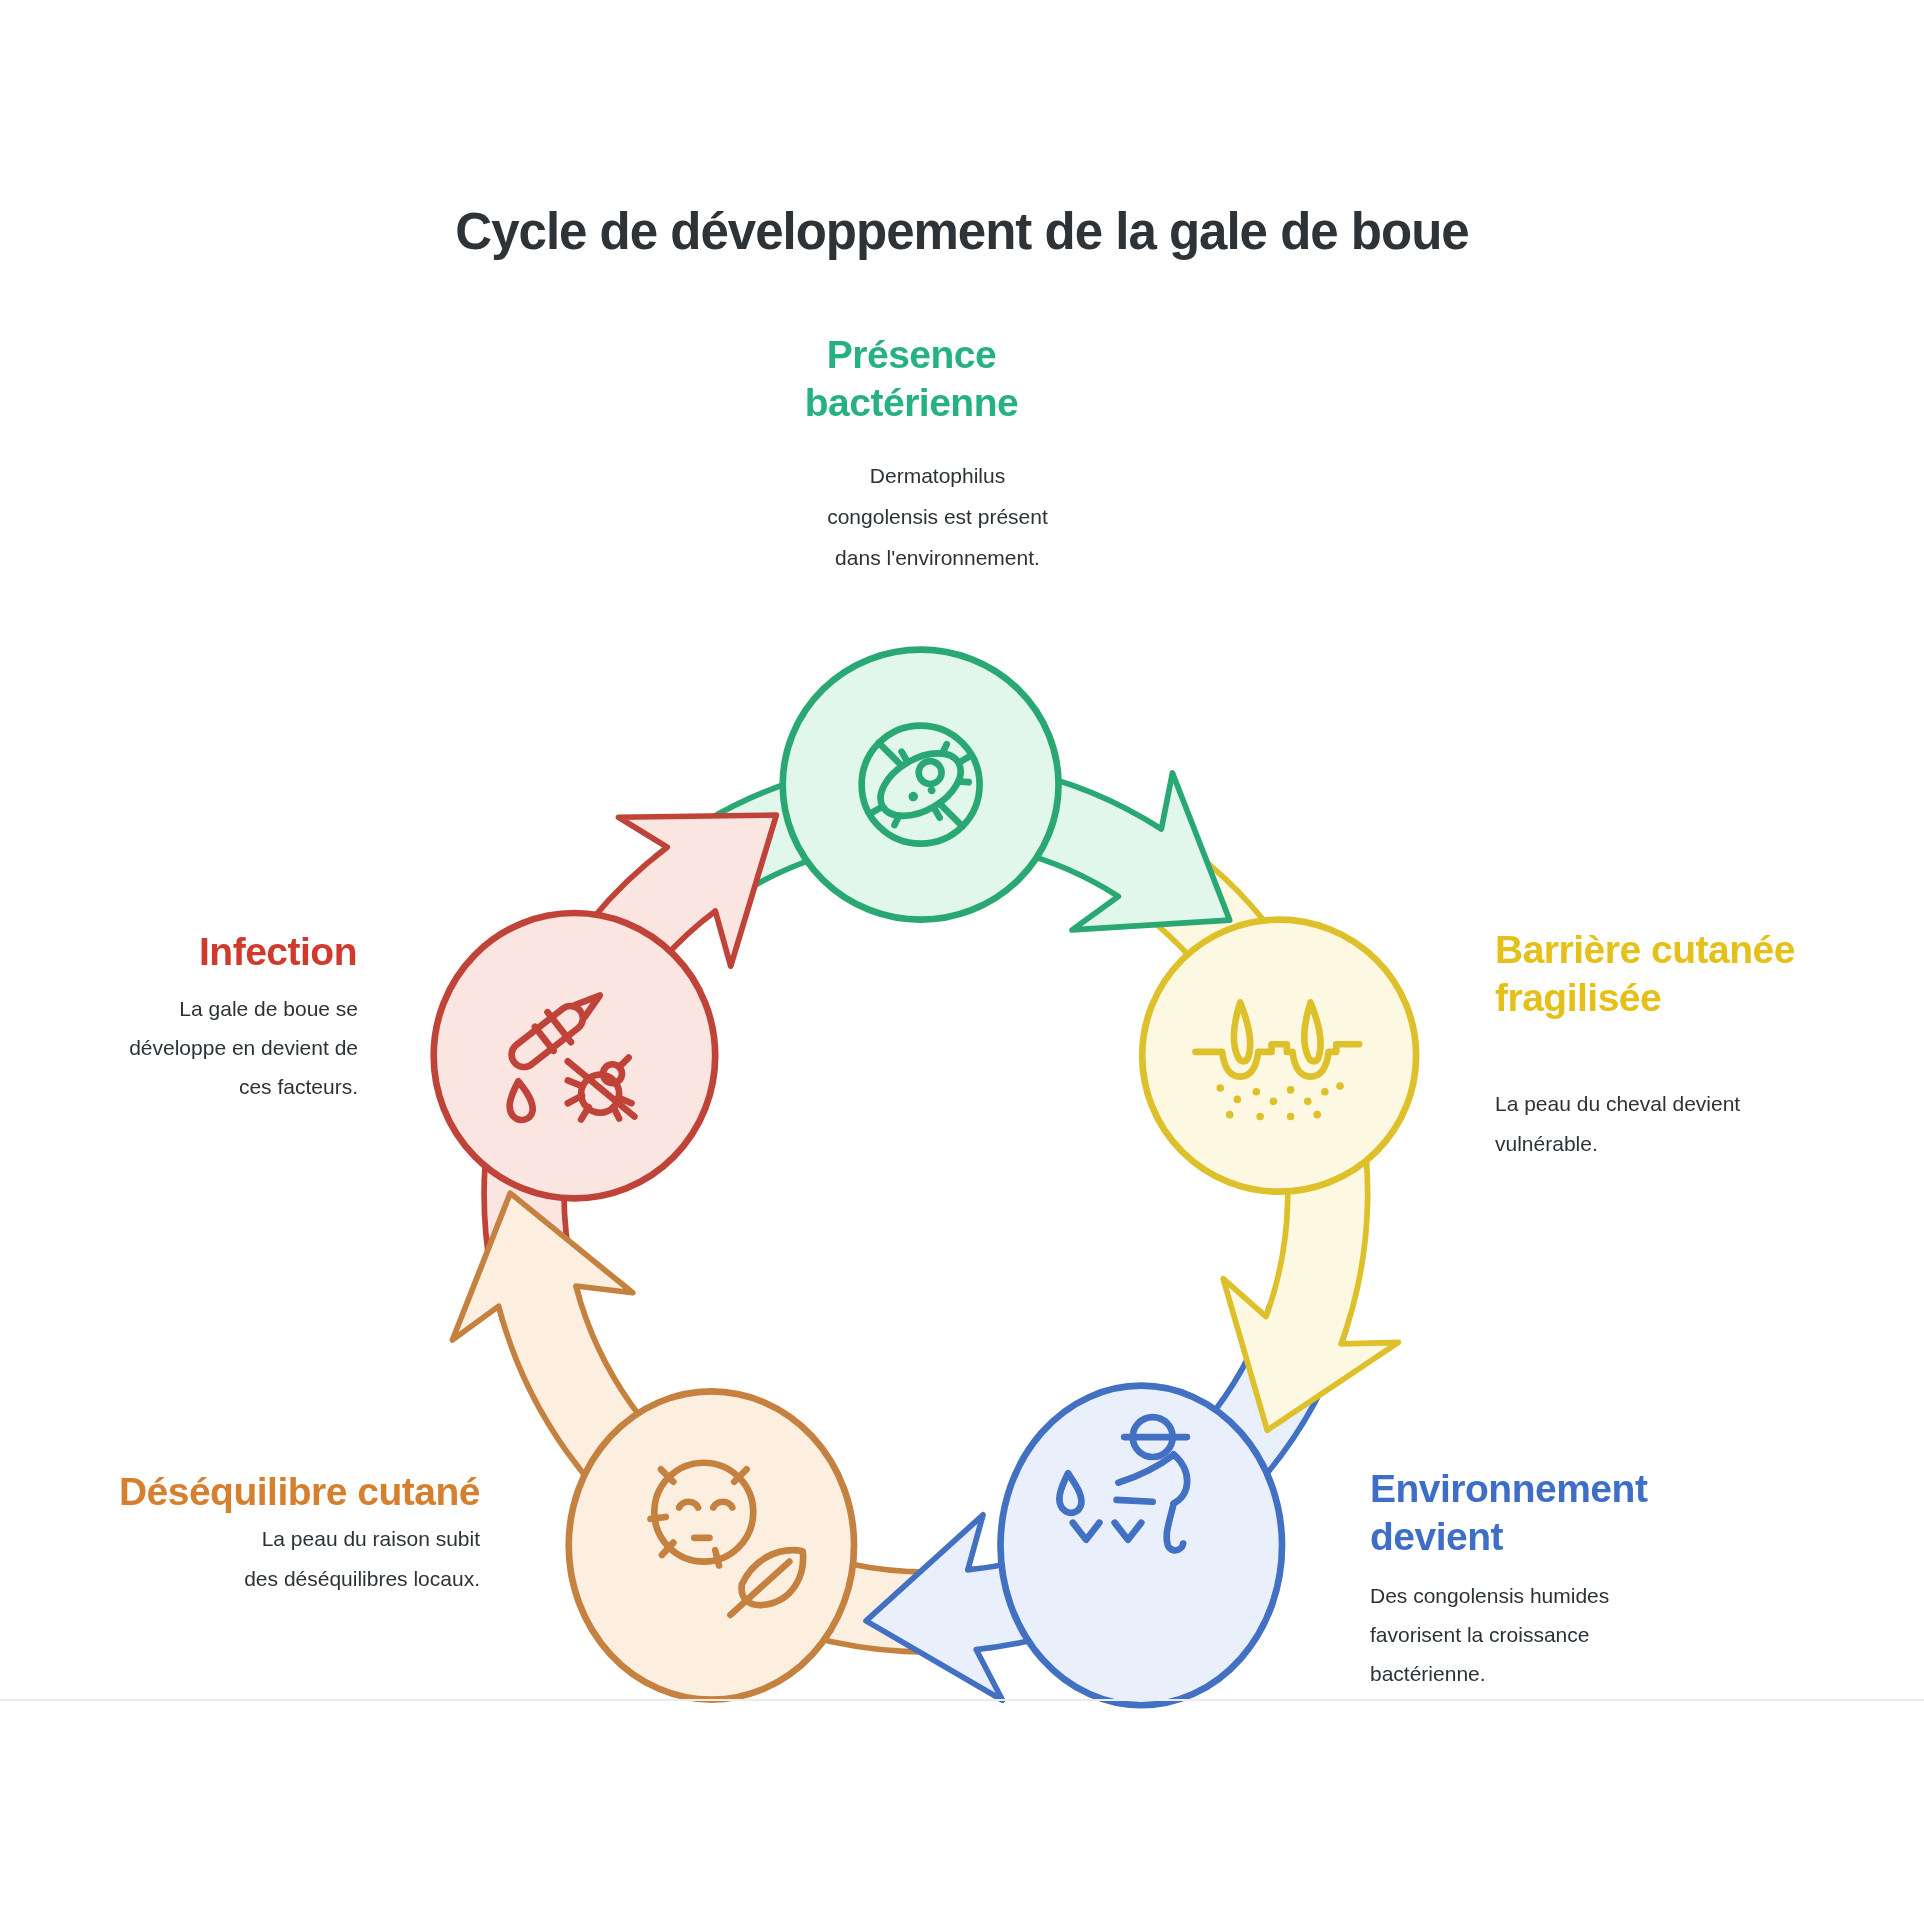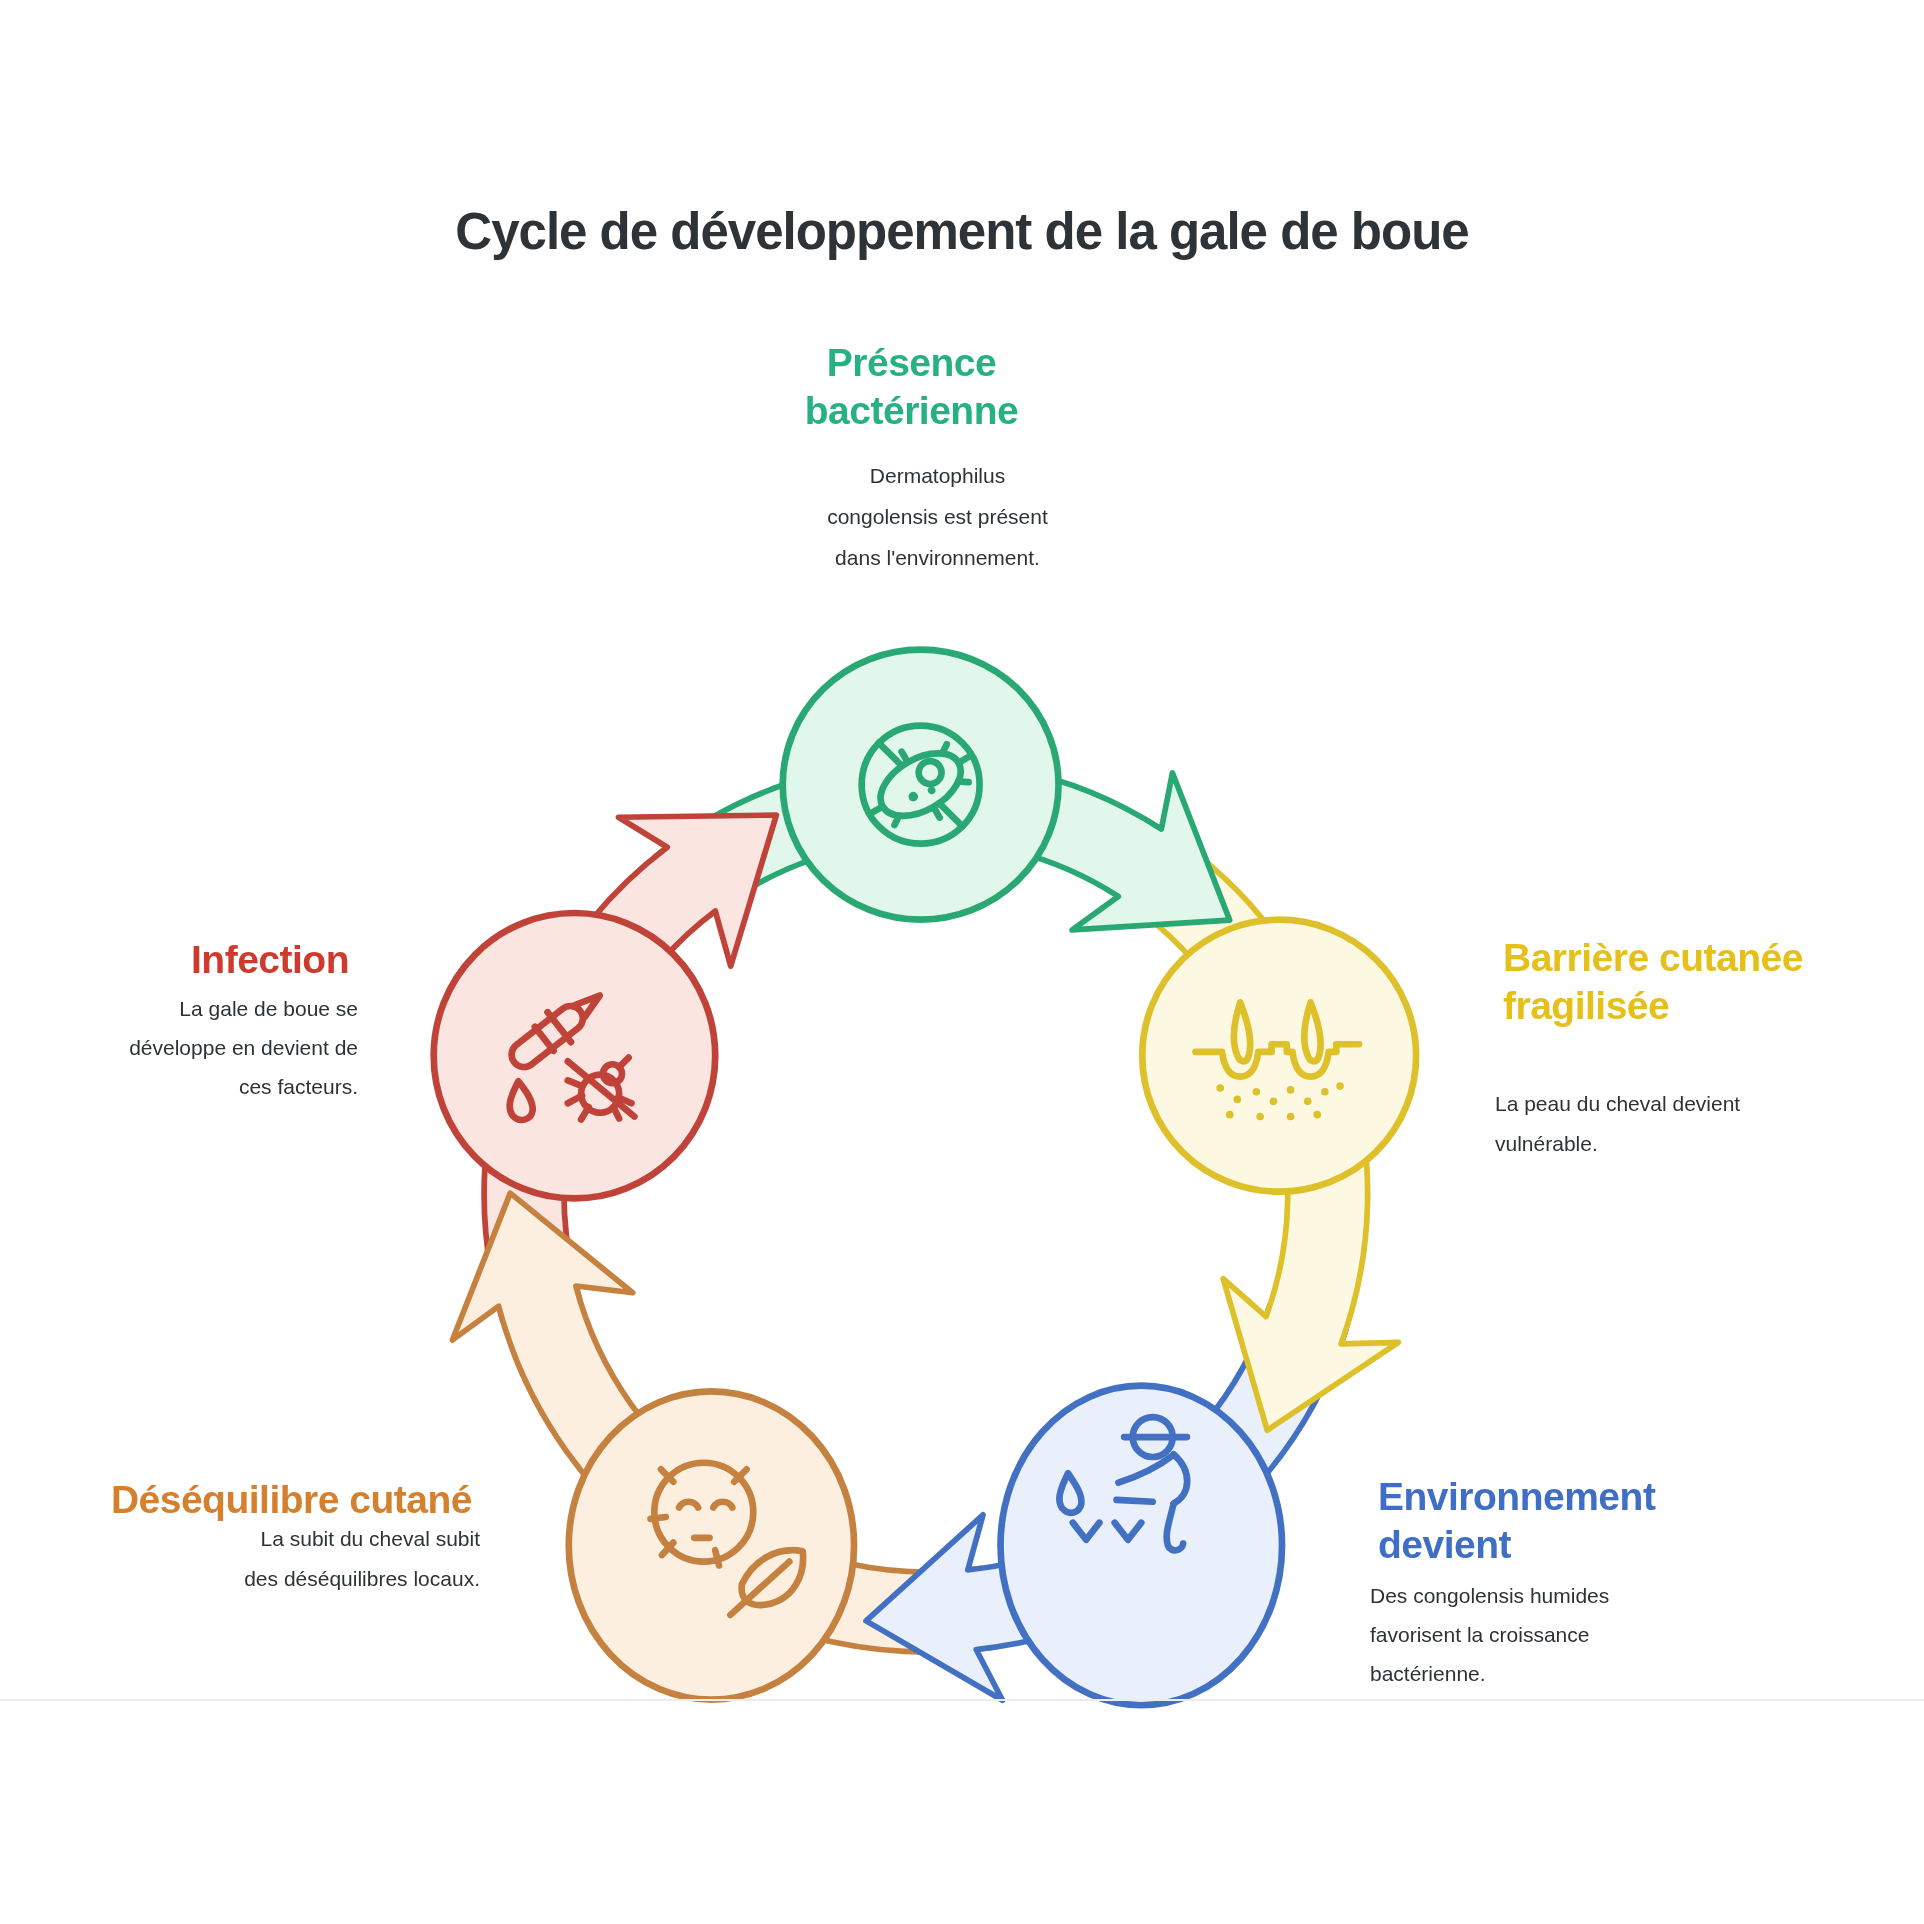--- a/index.html
+++ b/index.html
@@ -7,21 +7,21 @@
     position:relative;width:1924px;height:1924px;background:#ffffff;
     font-family:"Liberation Sans", sans-serif;overflow:hidden;
   }
   .page-title{
     position:absolute;top:202px;left:0;width:1924px;margin:0;
     text-align:center;font-size:51px;font-weight:bold;color:#2e3338;
     letter-spacing:-1px;
   }
   svg.cycle{position:absolute;left:0;top:0;}
   .step-block{position:absolute;white-space:pre-line;}
-  .step-label{margin:8px;font-size:39px;font-weight:bold;letter-spacing:-0.5px;line-height:48px;}
+  .step-label{margin:0;font-size:39px;font-weight:bold;letter-spacing:-0.5px;line-height:48px;}
   .step-desc{margin:0;font-size:21px;color:#2c3338;line-height:40px;}
   .blk-0{left:626px;top:314px;width:571px;text-align:center;}
   .blk-0-desc{left:652px;top:455px;width:571px;text-align:center;line-height:41px;}
   .blk-1{left:1495px;top:909px;width:409px;text-align:left;}
   .blk-1-desc{left:1495px;top:1084px;width:428px;text-align:left;}
   .blk-2{left:1370px;top:1448px;width:533px;text-align:left;}
   .blk-2-desc{left:1370px;top:1576px;width:533px;text-align:left;line-height:39px;}
   .blk-3{left:62px;top:1451px;width:418px;text-align:right;}
   .blk-3-desc{left:100px;top:1519px;width:380px;text-align:right;}
   .blk-4{left:72px;top:911px;width:285px;text-align:right;}
@@ -167,21 +167,21 @@
     <h2 class="step-label" style="color: rgb(63, 110, 198);">Environnement
 devient</h2>
   </div>
   <div class="step-block step-desc blk-2-desc">Des congolensis humides
 favorisent la croissance
 bactérienne.</div>
 
   <div class="step-block blk-3">
     <h2 class="step-label" style="color: rgb(212, 128, 47);">Déséquilibre cutané</h2>
   </div>
-  <div class="step-block step-desc blk-3-desc">La subit du cheval subit
+  <div class="step-block step-desc blk-3-desc">La peau du raison subit
 des déséquilibres locaux.</div>
 
   <div class="step-block blk-4">
     <h2 class="step-label" style="color: rgb(207, 58, 45);">Infection</h2>
   </div>
   <div class="step-block step-desc blk-4-desc">La gale de boue se
 développe en devient de
 ces facteurs.</div>
 
   <div class="divider"></div>

